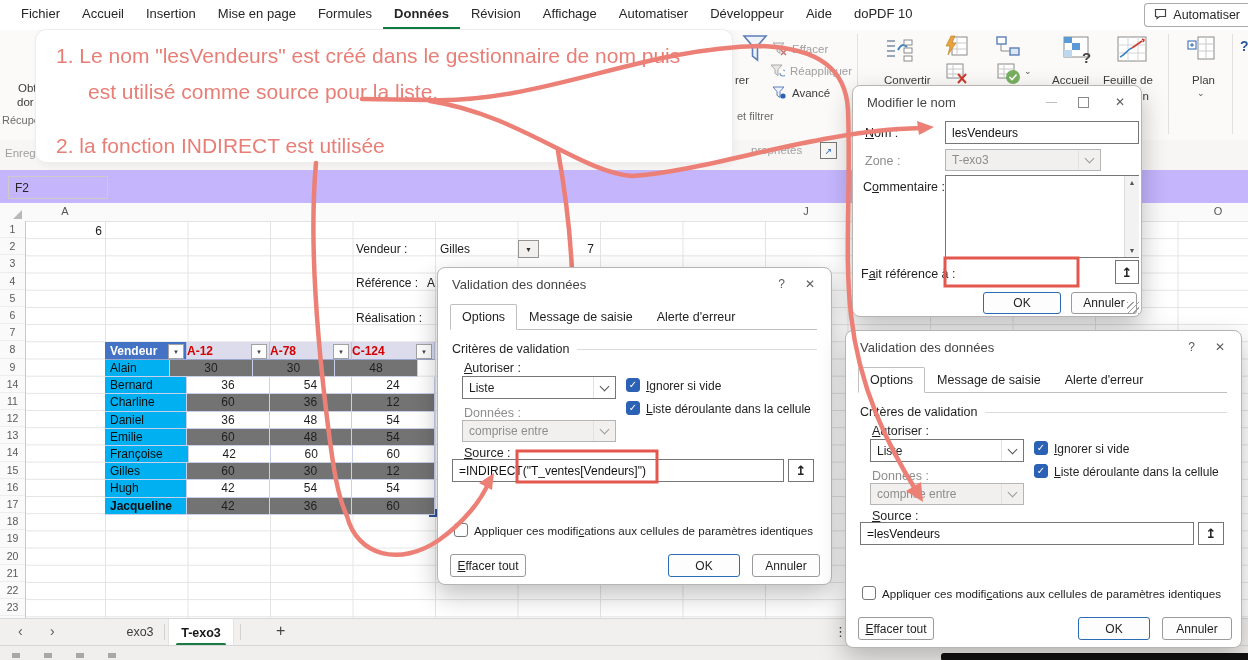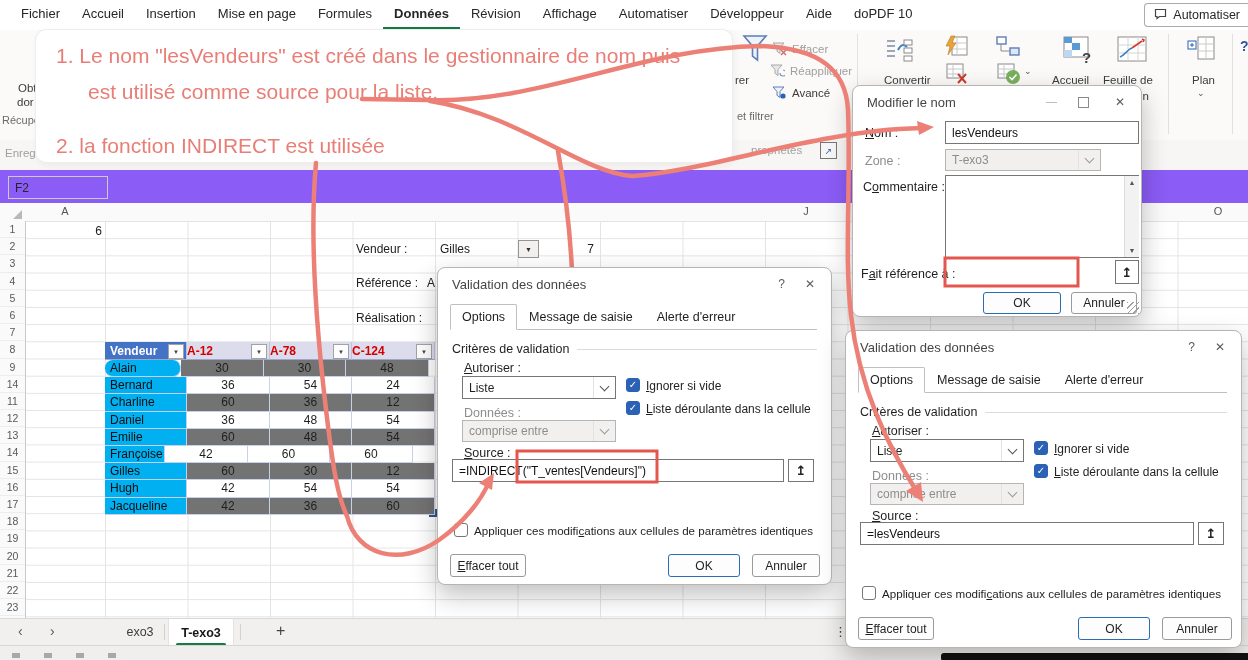--- a/index.html
+++ b/index.html
@@ -15,21 +15,21 @@
 
   
   #ribbon{position:absolute;left:0;top:30px;right:0;height:110px;background:#fbfaf9;border-bottom:1px solid #e4e2e0}
   .rb-lbl{position:absolute;font-size:11.5px;color:#3c3c3c;white-space:nowrap}
   .rb-gray{color:#a0a0a0}
   .rb-group{position:absolute;font-size:11px;color:#6a6a6a;white-space:nowrap}
   .rb-sep{position:absolute;top:4px;width:1px;height:100px;background:#e3e1df}
 
   
   #midrow{position:absolute;left:0;top:140px;right:0;height:30px;background:#f7f6f5;border-bottom:1px solid #e3e1df}
-  #formularow{position:absolute;left:0;top:170px;right:0;height:33px;background:#8b5cf6;border-bottom:1px solid #d8d6d4}
+  #formularow{position:absolute;left:0;top:170px;right:0;height:33px;background:#c4b5fd;border-bottom:1px solid #d8d6d4}
   #namebox{position:absolute;left:8px;top:6px;width:92px;height:21px;border:1px solid #cdcbc9;font-size:12px;color:#262626;display:flex;align-items:center;padding-left:6px}
   #colhdr{position:absolute;left:0;top:203px;right:0;height:18px;background:#fafafa;border-bottom:1px solid #c9c9c9}
   .colletter{position:absolute;top:2px;width:30px;text-align:center;font-size:11px;color:#555}
   #selectall{position:absolute;left:13px;top:7px;width:0;height:0;border-left:9px solid transparent;border-bottom:9px solid #b9b9b9}
 
   
   #grid-h{position:absolute;left:26px;top:221px;width:1222px;height:397px;
     background:linear-gradient(to bottom,#e4e4e4 1px,transparent 1px);background-size:100% 17.2px}
   #grid-v{position:absolute;left:105px;top:221px;width:1143px;height:397px;
     background:linear-gradient(to right,#e4e4e4 1px,transparent 1px);background-size:82.5px 100%}
@@ -316,21 +316,21 @@
       <div class="th th-num" style="width: 82px;">
         <span>A-78</span>
         <span class="fbtn">▼</span>
       </div>
       <div class="th th-num" style="width: 83px;">
         <span>C-124</span>
         <span class="fbtn">▼</span>
       </div>
     </div>
     <div class="trow">
-      <div class="td td-name" style="width: 76px; border-radius: 8px;">Alain</div>
+      <div class="td td-name" style="width: 65px;">Alain</div>
       <div class="td td-num band0" style="width: 83px;">30</div>
       <div class="td td-num band0" style="width: 82px;">30</div>
       <div class="td td-num band0" style="width: 83px;">48</div>
     </div>
     <div class="trow">
       <div class="td td-name" style="width: 82px;">Bernard</div>
       <div class="td td-num band1" style="width: 83px;">36</div>
       <div class="td td-num band1" style="width: 82px;">54</div>
       <div class="td td-num band1" style="width: 83px;">24</div>
     </div>
@@ -346,39 +346,39 @@
       <div class="td td-num band1" style="width: 82px;">48</div>
       <div class="td td-num band1" style="width: 83px;">54</div>
     </div>
     <div class="trow">
       <div class="td td-name" style="width: 82px;">Emilie</div>
       <div class="td td-num band0" style="width: 83px;">60</div>
       <div class="td td-num band0" style="width: 82px;">48</div>
       <div class="td td-num band0" style="width: 83px;">54</div>
     </div>
     <div class="trow">
-      <div class="td td-name" style="width: 60px;">Françoise</div>
+      <div class="td td-name" style="width: 84px;">Françoise</div>
       <div class="td td-num band1" style="width: 83px;">42</div>
       <div class="td td-num band1" style="width: 82px;">60</div>
       <div class="td td-num band1" style="width: 83px;">60</div>
     </div>
     <div class="trow">
       <div class="td td-name" style="width: 82px;">Gilles</div>
       <div class="td td-num band0" style="width: 83px;">60</div>
       <div class="td td-num band0" style="width: 82px;">30</div>
       <div class="td td-num band0" style="width: 83px;">12</div>
     </div>
     <div class="trow">
       <div class="td td-name" style="width: 82px;">Hugh</div>
       <div class="td td-num band1" style="width: 83px;">42</div>
       <div class="td td-num band1" style="width: 82px;">54</div>
       <div class="td td-num band1" style="width: 83px;">54</div>
     </div>
     <div class="trow">
-      <div class="td td-name" style="width: 82px;">Jacqueline</div>
+      <div class="td td-name" style="width: 82px; font-weight: bold;">Jacqueline</div>
       <div class="td td-num band0" style="width: 83px;">42</div>
       <div class="td td-num band0" style="width: 82px;">36</div>
       <div class="td td-num band0" style="width: 83px;">60</div>
     </div>
   </div>
 <div id="tbl-handle"></div>
 
 <div id="note-panel"></div>
 <div class="note" style="left:56px;top:44px">1. Le nom "lesVendeurs"  est créé dans le gestionnaire de nom puis</div>
 <div class="note" style="left:88px;top:80px">est utilisé comme source pour la liste.</div>

